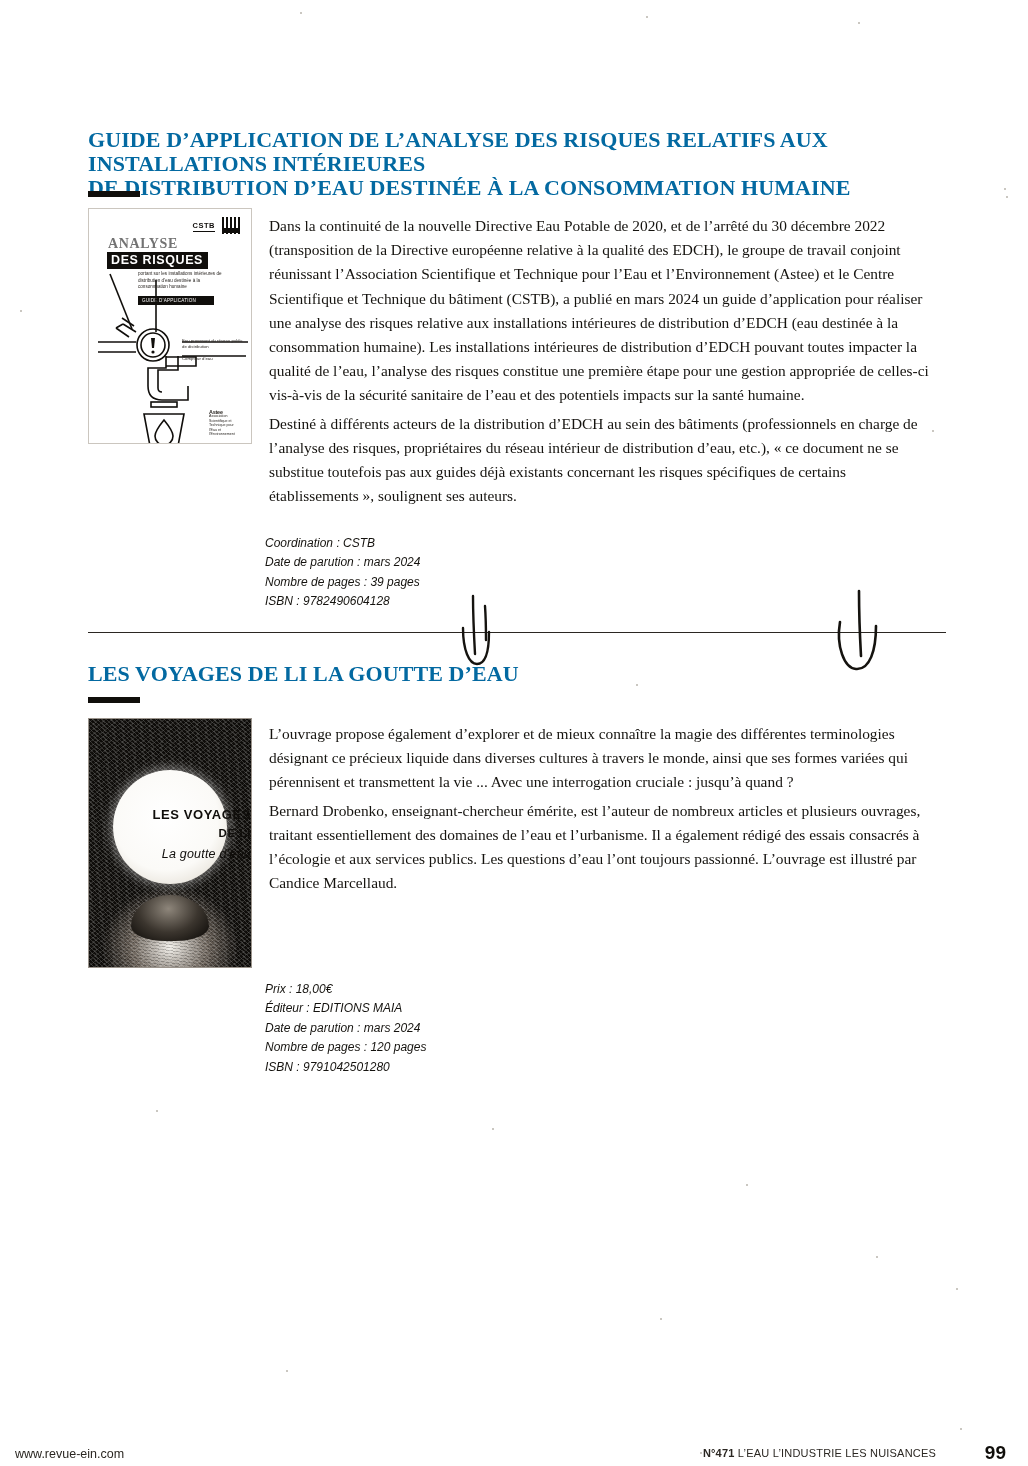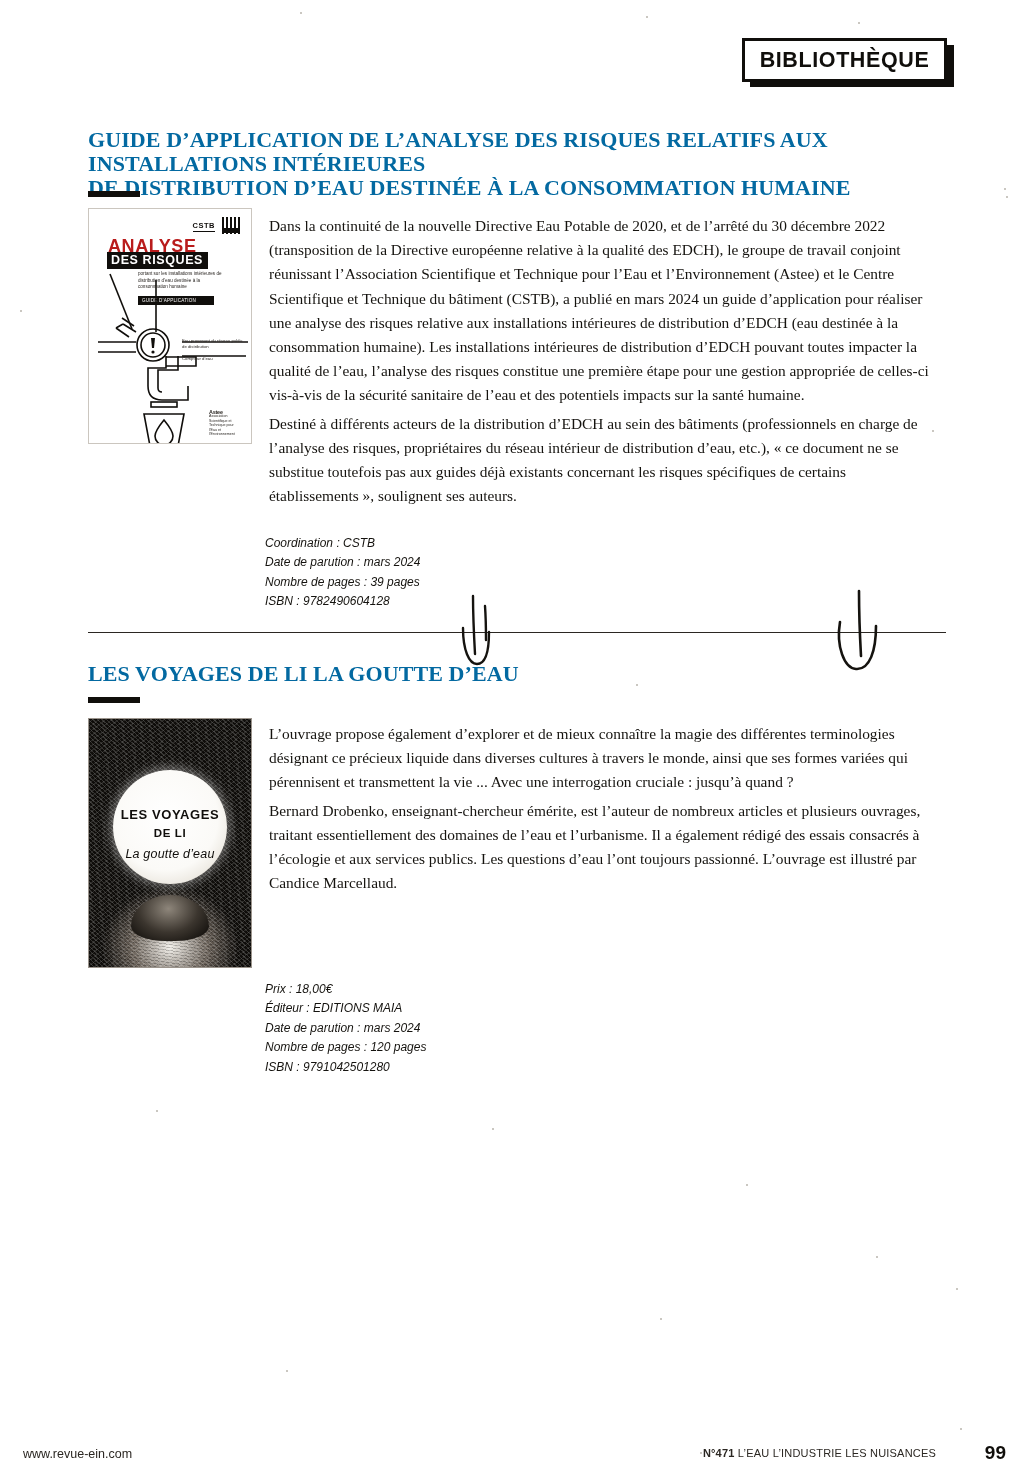--- a/index.html
+++ b/index.html
@@ -107,22 +107,22 @@
     position: absolute; right: 4px; top: 3px; width: 19px; height: 17px;
     background:
       repeating-linear-gradient(90deg,#100e0b 0 2px,#fff 2px 4px);
   }
   .c1-logo::after {
     content:""; position:absolute; left:1px; bottom:1px; right:1px; height:5px;
     background:#100e0b;
   }
   .c1-h1 {
     position: absolute; left: 12px; top: 22px;
-    font-family: Liberation Sans, sans-serif;
-    font-weight: 700; font-size: 18px; letter-spacing: .6px; color: #b91c1c;
+    font-family: Liberation Serif, serif;
+    font-weight: 700; font-size: 14px; letter-spacing: .6px; color: #737373;
   }
   .c1-h2 {
     position: absolute; left: 11px; top: 38px;
     background: #100e0b; color: #ffffff;
     font-family: "Liberation Sans", sans-serif;
     font-weight: 700; font-size: 12.5px; letter-spacing: .6px;
     padding: 1px 5px 2px 4px;
   }
   .c1-sub {
     position: absolute; left: 42px; top: 57px; width: 86px;
@@ -169,21 +169,21 @@
       repeating-linear-gradient(-38deg, rgba(255,255,255,.22) 0 1px, rgba(0,0,0,0) 1px 4px),
       repeating-linear-gradient(8deg, rgba(0,0,0,.40) 0 1px, rgba(0,0,0,0) 1px 3px);
   }
   .c2-moon {
     position:absolute; left:50%; top:43.5%; transform:translate(-50%,-50%);
     width:114px; height:114px; border-radius:50%;
     background: radial-gradient(circle at 46% 42%, #ffffff 0%, #fbfaf7 58%, #e7e2d9 82%, #cdc6ba 100%);
     box-shadow: 0 0 9px 4px rgba(255,255,255,.32);
   }
   .c2-t1, .c2-t2, .c2-t3 {
-    position:absolute; left:0; right:0; text-align:center;
+    position:absolute; left:0; right:0; text-align:right;
     font-family:"Liberation Sans", sans-serif; color:#100e0b;
   }
   .c2-t1 { top: 88px;  font-size: 13px;   font-weight:700; letter-spacing:.6px; }
   .c2-t2 { top: 108px; font-size: 11.5px; font-weight:700; letter-spacing:.6px; }
   .c2-t3 { top: 128px; font-size: 12.5px; font-style:italic; letter-spacing:.2px; }
   .c2-hill {
     position:absolute; left:50%; bottom:26px; transform:translateX(-50%);
     width:78px; height:46px; border-radius:50% 50% 44% 44% / 68% 68% 32% 32%;
     background: radial-gradient(ellipse at 48% 30%, #8e867b 0%, #3b352e 52%, #120f0c 90%);
   }
@@ -221,21 +221,21 @@
     height: 1px;
     background: #2b2722;
   }
 
   
   .ann { position: absolute; pointer-events: none; }
 
   
   .footer-left {
     position: absolute;
-    left: 23px;
+    left: 15px;
     top: 1447px;
     font-family: "Liberation Sans", sans-serif;
     font-size: 12.5px;
     color: #2b2722;
   }
   .footer-right {
     position: absolute;
     right: 92px;
     top: 1447px;
     font-family: "Liberation Sans", sans-serif;
@@ -253,26 +253,20 @@
     font-weight: 700;
     font-size: 19px;
     color: #100e0b;
   }
 </style>
 </head>
 <body>
 
 <div class="page">
 
-  <div class="badge-wrap">
-    <div class="badge-shadow"></div>
-    <div class="badge">
-      <span class="badge-label">BIBLIOTHÈQUE</span>
-    </div>
-  </div>
 
   <div class="article">
 
     <div class="art-title" style="top:128px;">GUIDE D’APPLICATION DE L’ANALYSE DES RISQUES RELATIFS AUX INSTALLATIONS INTÉRIEURES
 DE DISTRIBUTION D’EAU DESTINÉE À LA CONSOMMATION HUMAINE</div>
 
     <div class="rule-bar" style="top:191px;"></div>
 
     <div class="cover cover1">
       <div class="c1-inner">

